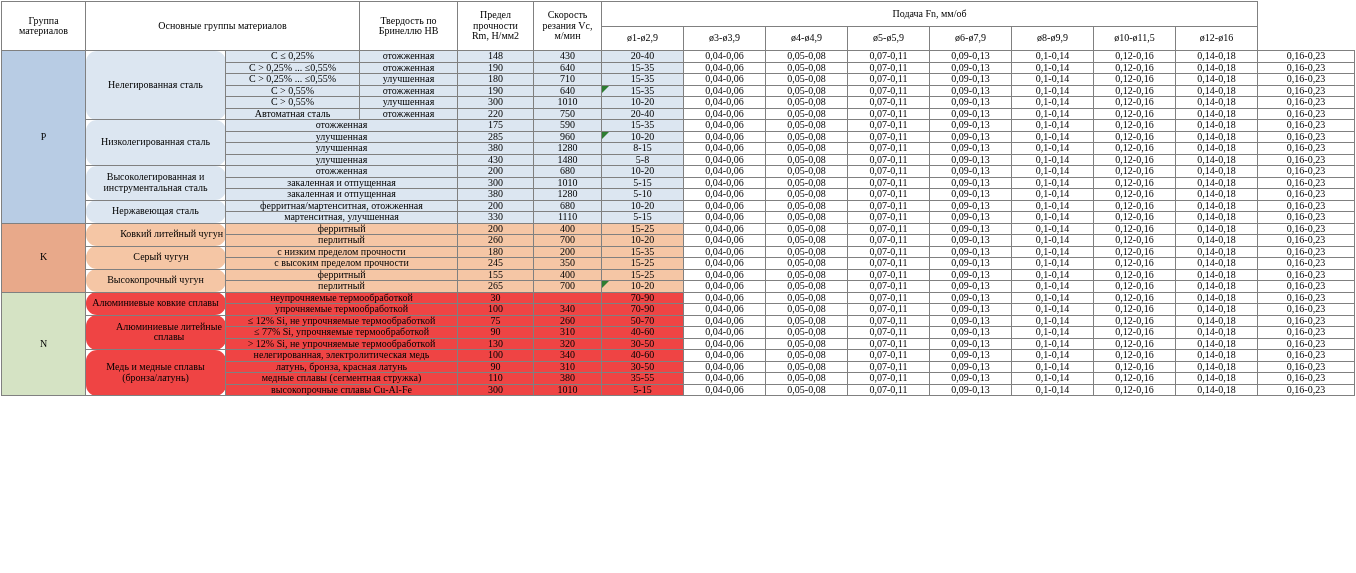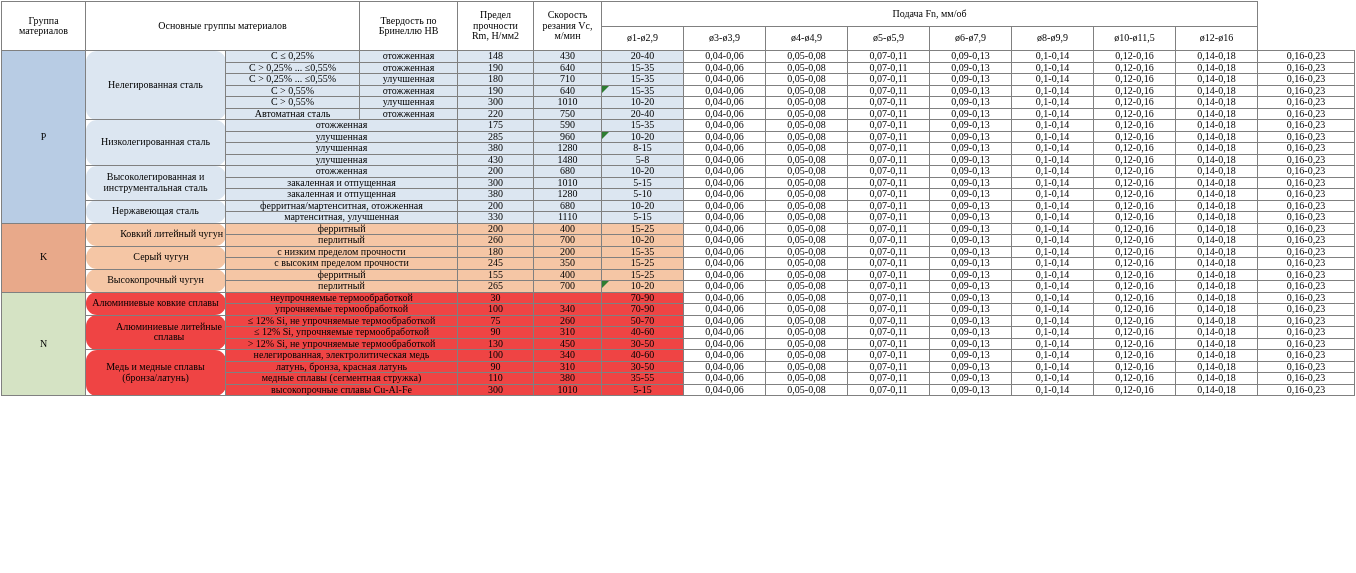--- a/index.html
+++ b/index.html
@@ -445,37 +445,37 @@
           <td class="feed">0,04-0,06</td>
           <td class="feed">0,05-0,08</td>
           <td class="feed">0,07-0,11</td>
           <td class="feed">0,09-0,13</td>
           <td class="feed">0,1-0,14</td>
           <td class="feed">0,12-0,16</td>
           <td class="feed">0,14-0,18</td>
           <td class="feed">0,16-0,23</td>
         </tr>
         <tr>
-          <td class="n-cell desc" colspan="2">≤ 12% Si, упрочняемые термообработкой</td>
+          <td class="n-cell desc" colspan="2">≤ 77% Si, упрочняемые термообработкой</td>
           <td class="n-cell">90</td>
           <td class="n-cell">310</td>
           <td class="n-cell">40-60</td>
           <td class="feed">0,04-0,06</td>
           <td class="feed">0,05-0,08</td>
           <td class="feed">0,07-0,11</td>
           <td class="feed">0,09-0,13</td>
           <td class="feed">0,1-0,14</td>
           <td class="feed">0,12-0,16</td>
           <td class="feed">0,14-0,18</td>
           <td class="feed">0,16-0,23</td>
         </tr>
         <tr>
           <td class="n-cell desc" colspan="2">&gt; 12% Si, не упрочняемые термообработкой</td>
           <td class="n-cell">130</td>
-          <td class="n-cell">450</td>
+          <td class="n-cell">320</td>
           <td class="n-cell">30-50</td>
           <td class="feed">0,04-0,06</td>
           <td class="feed">0,05-0,08</td>
           <td class="feed">0,07-0,11</td>
           <td class="feed">0,09-0,13</td>
           <td class="feed">0,1-0,14</td>
           <td class="feed">0,12-0,16</td>
           <td class="feed">0,14-0,18</td>
           <td class="feed">0,16-0,23</td>
         </tr>

